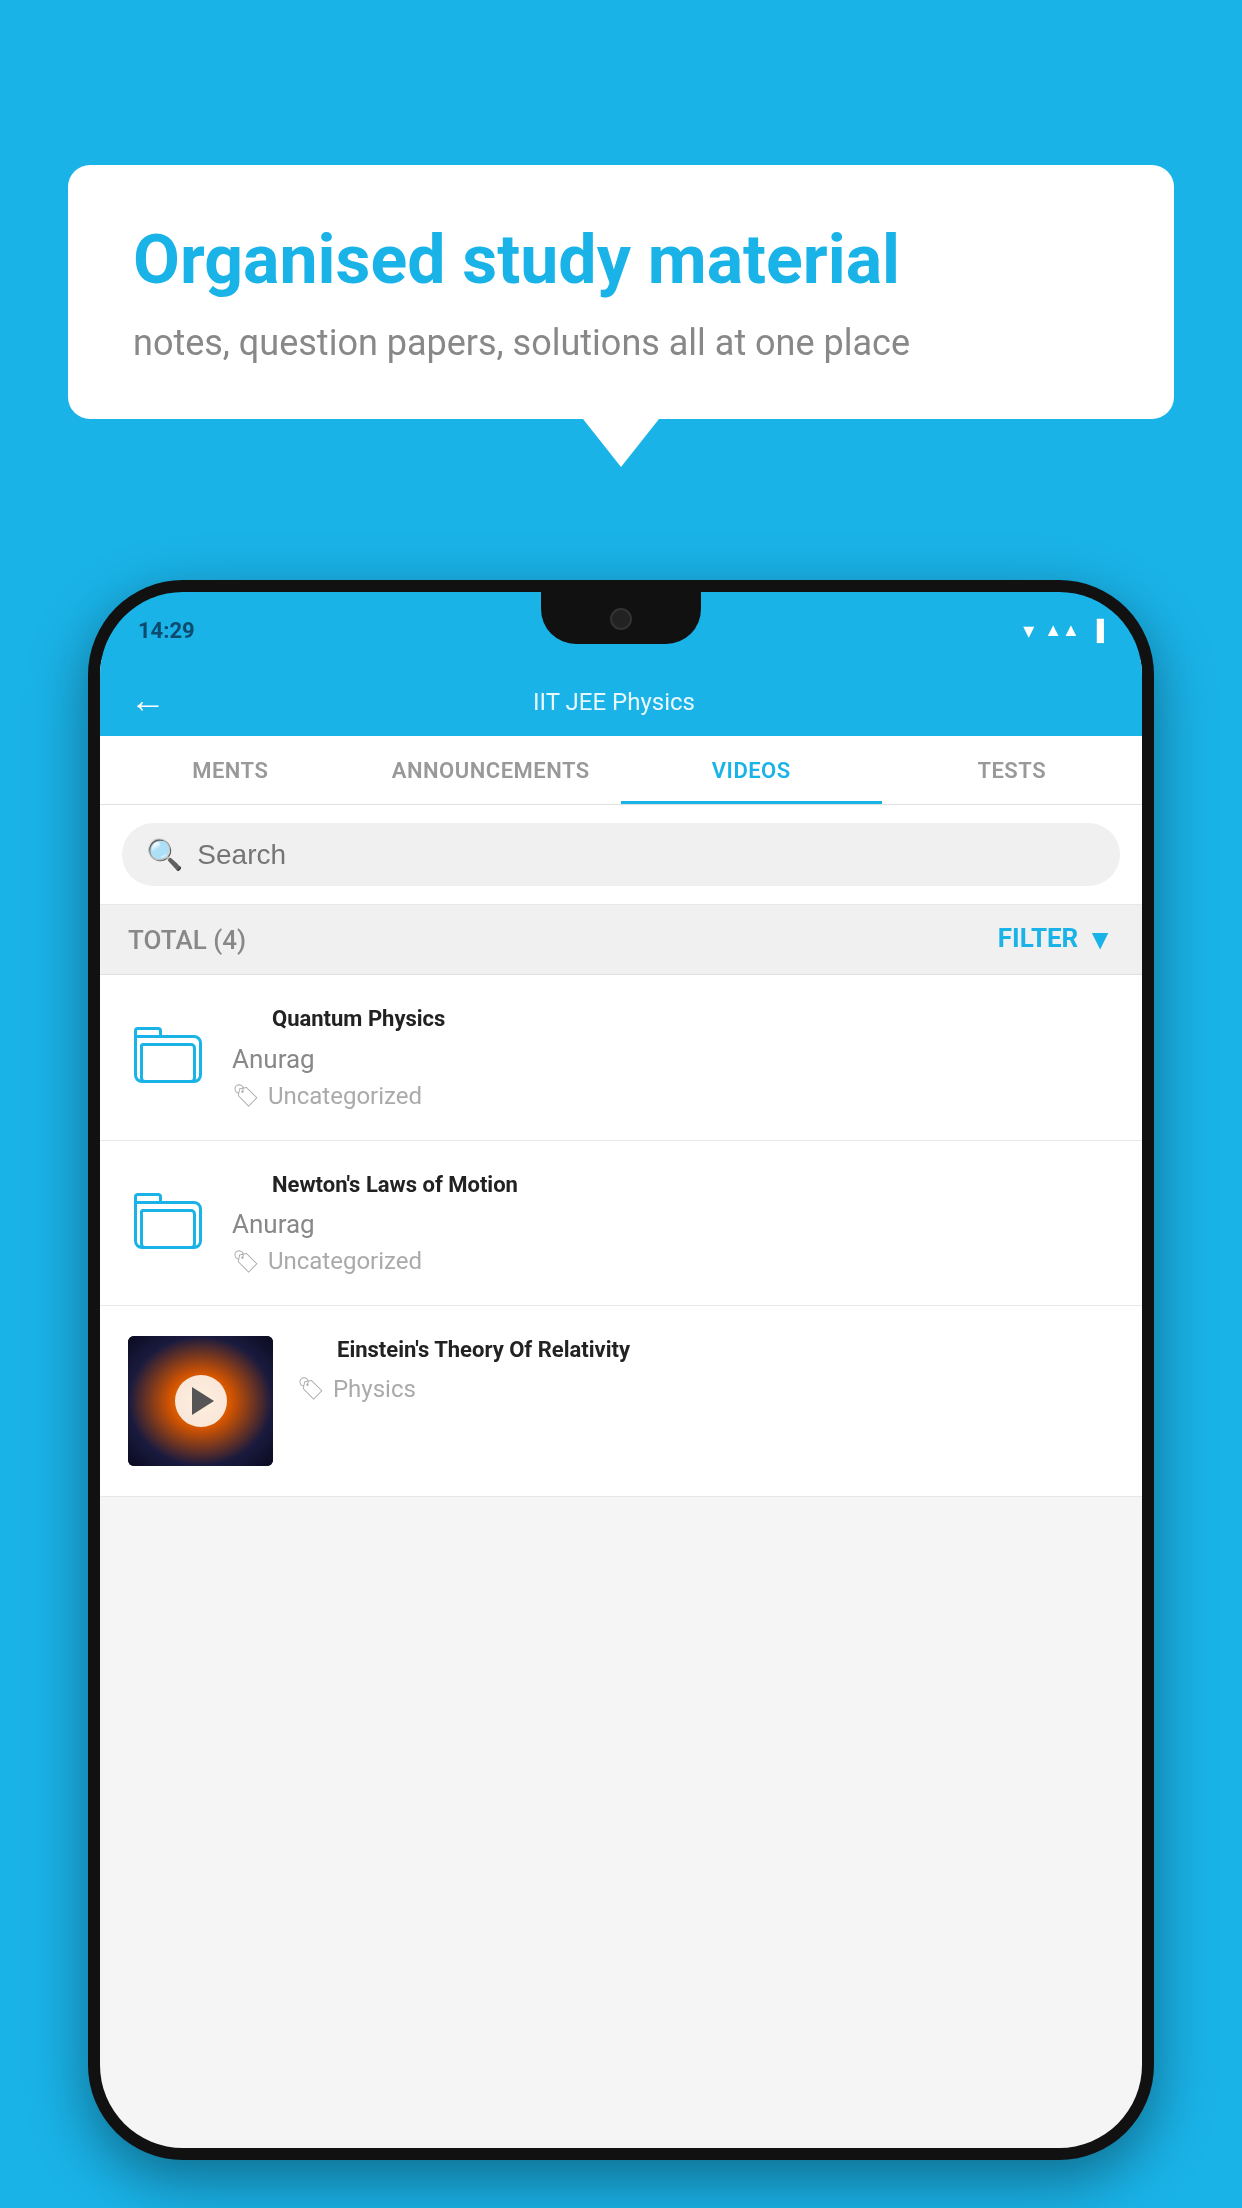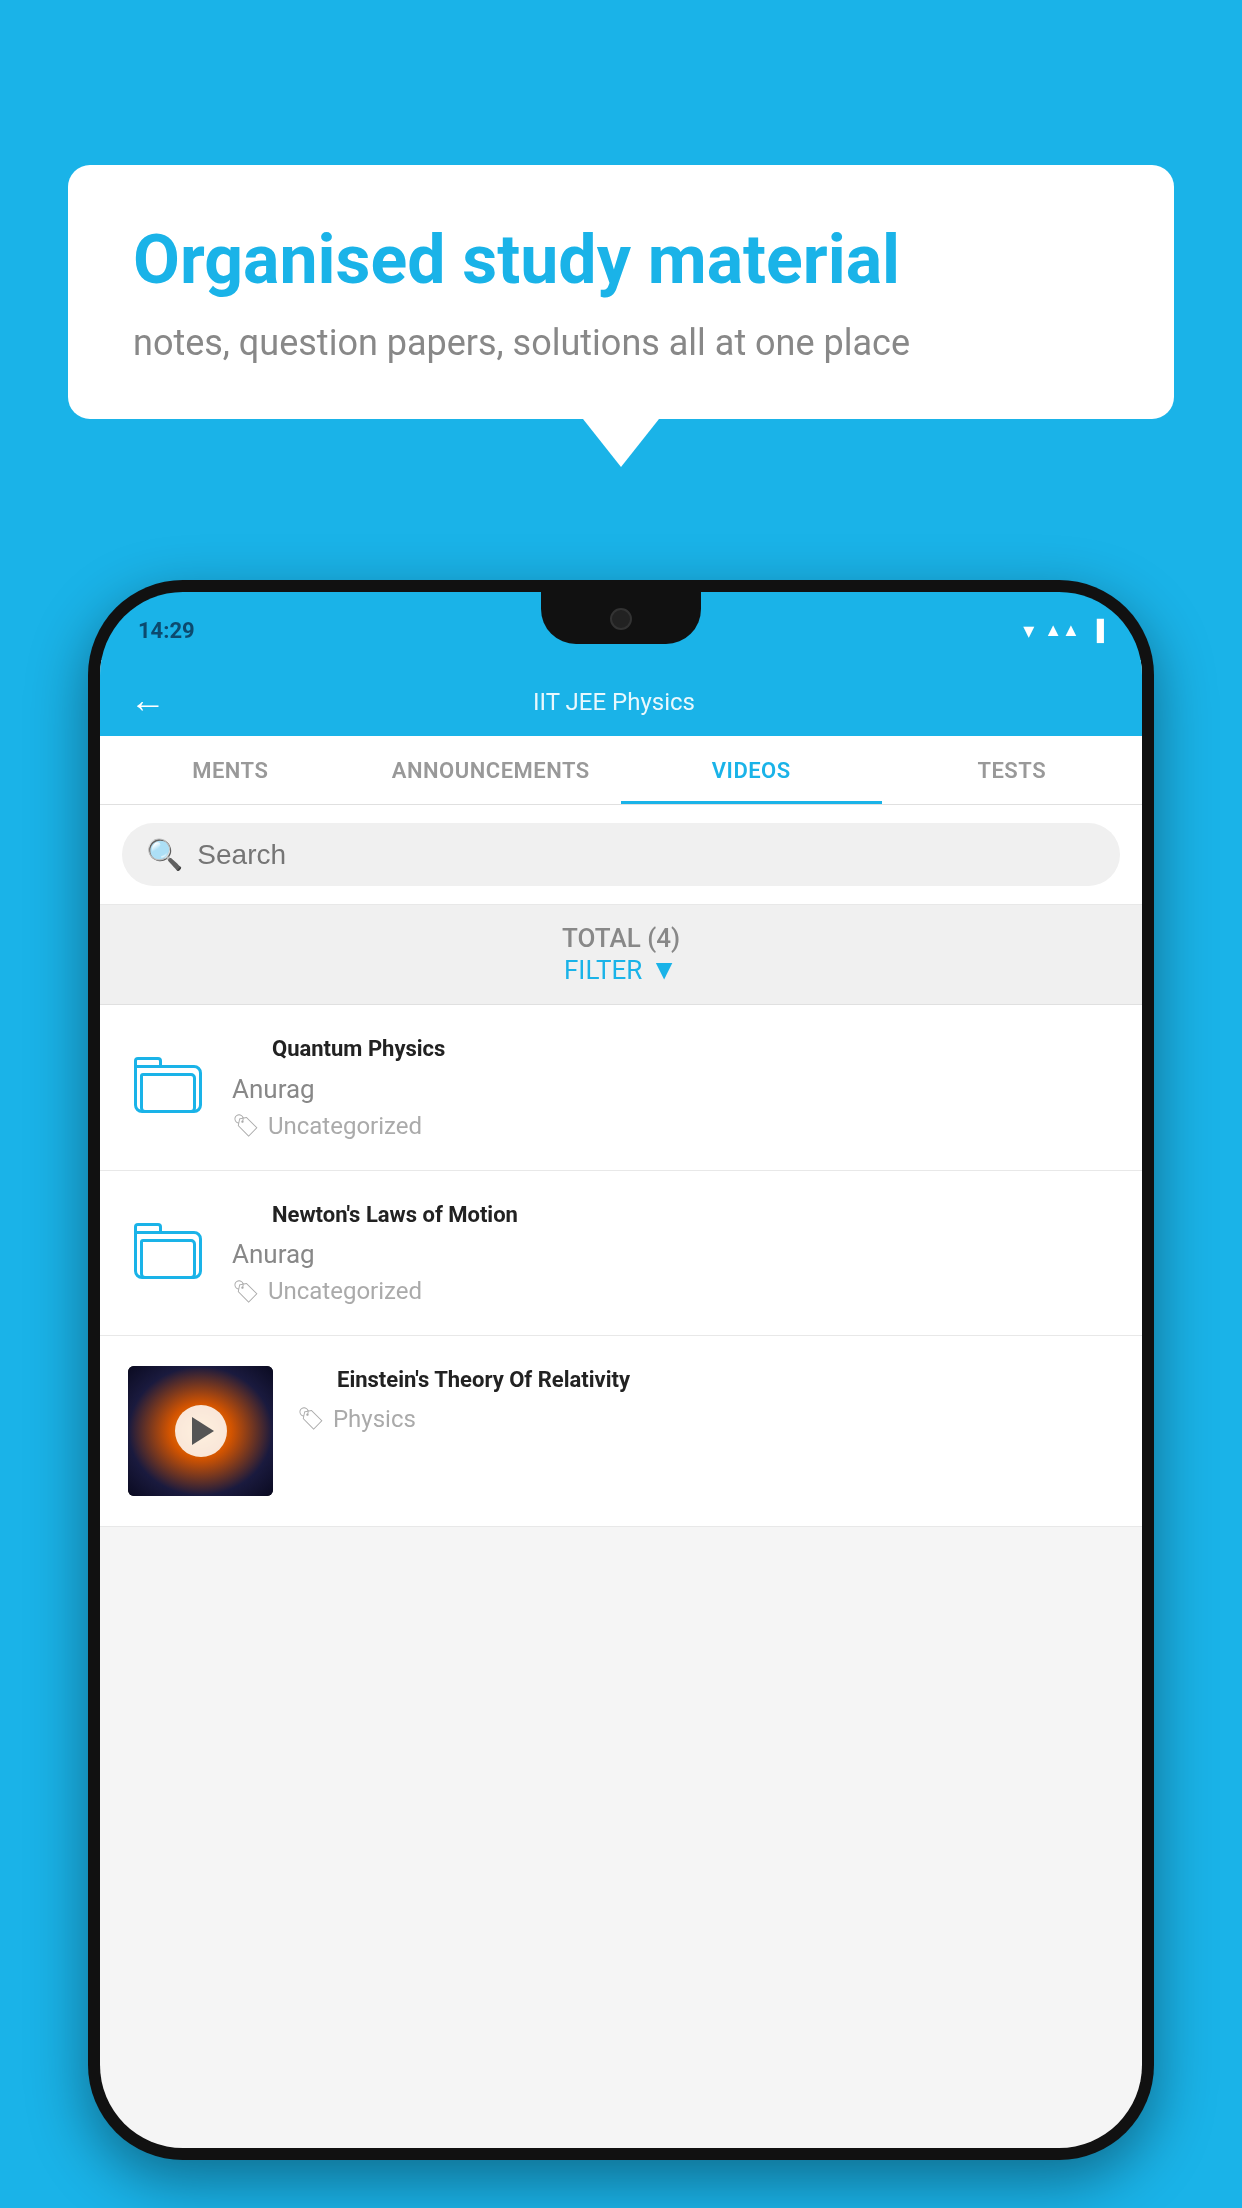--- a/index.html
+++ b/index.html
@@ -238,36 +238,35 @@
     }
 
     
     .filter-row {
       background: #f0f0f0;
       display: flex;
       justify-content: space-between;
       align-items: center;
       padding: 18px 28px;
       border-bottom: 1px solid #e0e0e0;
-      flex-direction: column;
     }
 
     .total-count {
       font-size: 26px;
       color: #888;
       font-weight: 500;
     }
 
     .filter-btn {
       display: flex;
-      align-items: center;
+      align-items: flex-start;
       gap: 8px;
       color: #1ab3e8;
       font-size: 26px;
-      font-weight: 400;
+      font-weight: 700;
       cursor: pointer;
     }
 
     .filter-icon {
       font-size: 28px;
     }
 
     
     .video-list {
       background: white;

